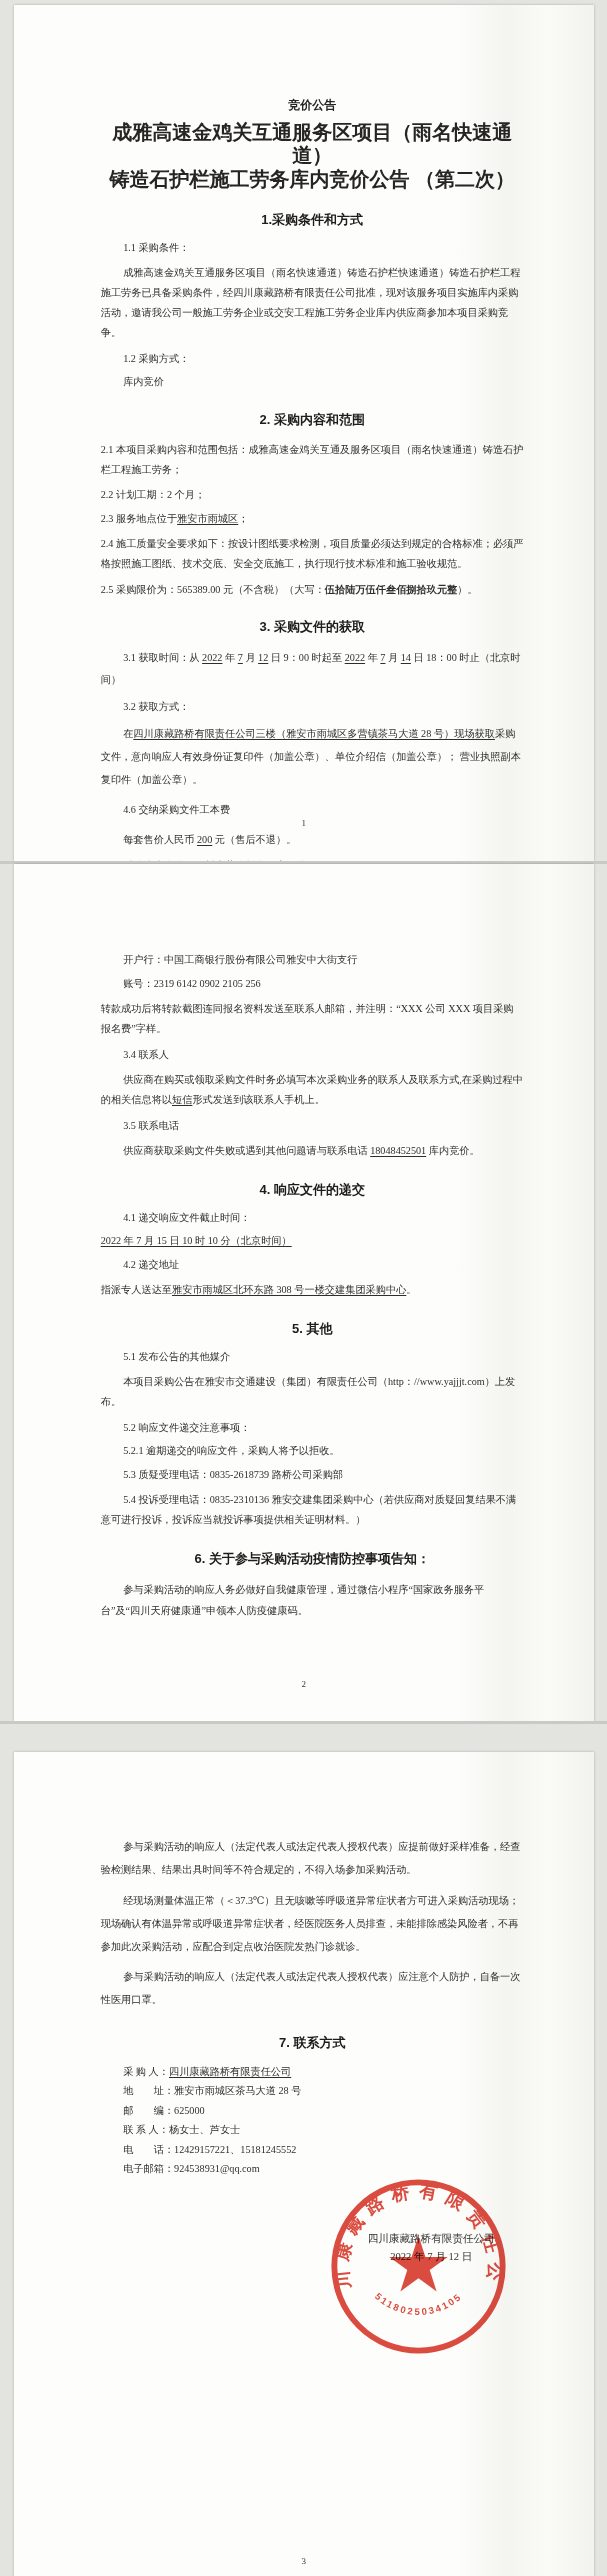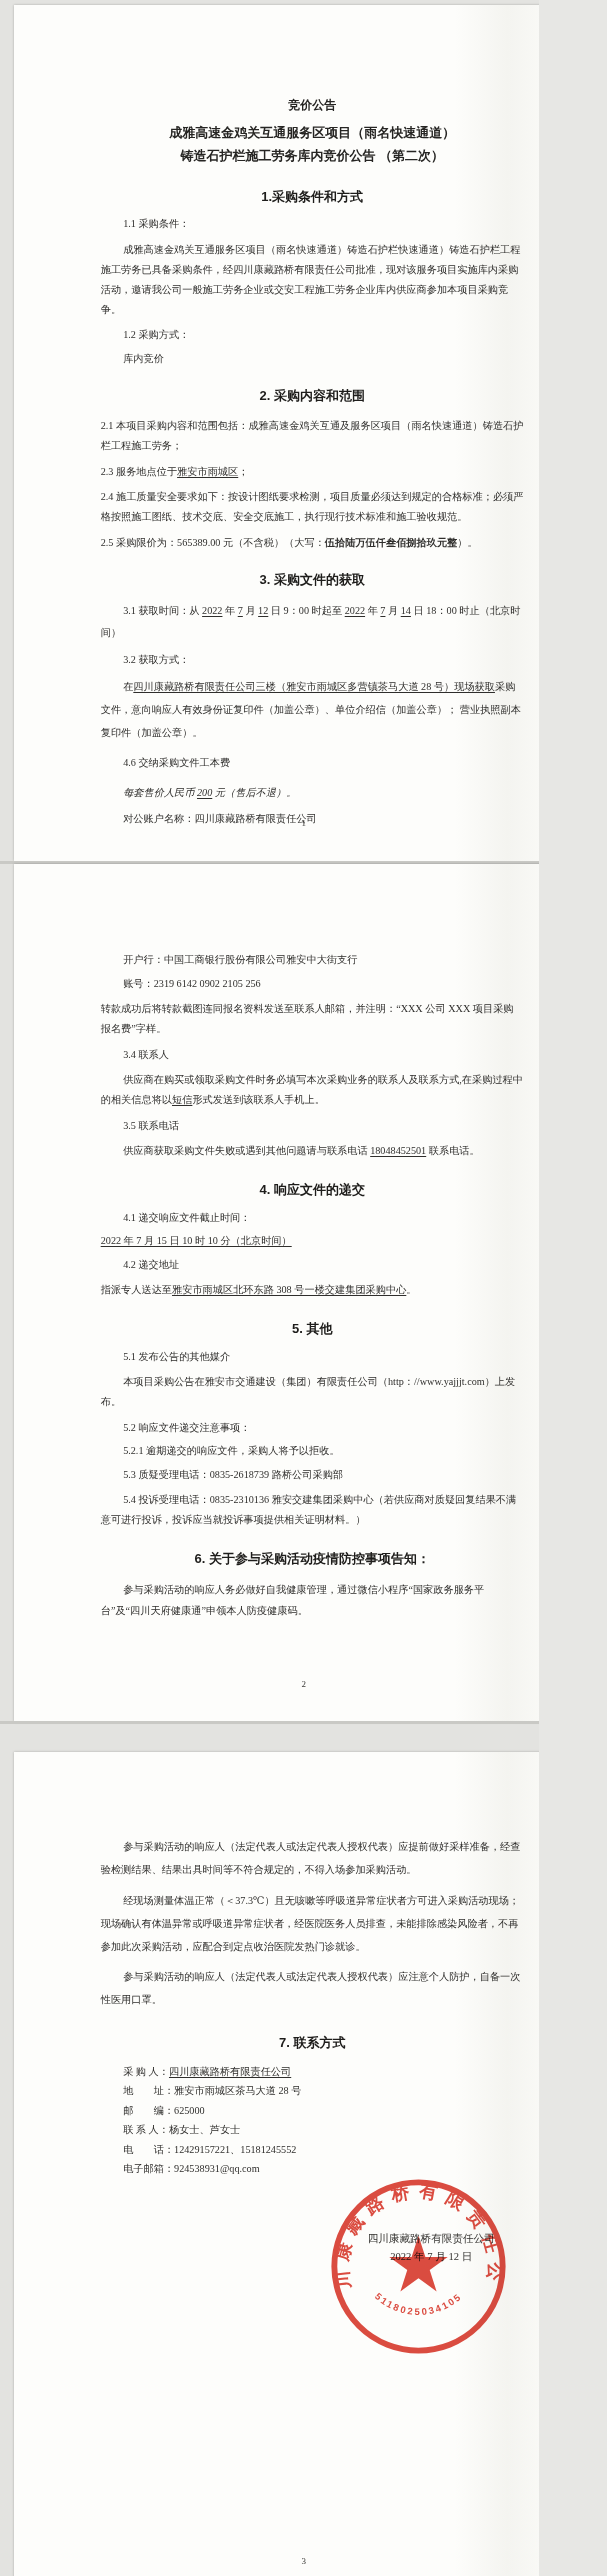--- a/index.html
+++ b/index.html
@@ -1,36 +1,36 @@
 <!DOCTYPE html>
 <html style="font-size:12px"><head>
 <meta charset="utf-8">
 <style>
   html,body{margin:0;padding:0;}
   body{background:#e7e7e4;width:607px;}
-  #canvas{position:relative;width:539px;height:2576px;background:#e3e3e0;overflow:hidden;}
+  #canvas{position:relative;width:607px;height:2576px;background:#e3e3e0;overflow:hidden;}
   .page{
     position:absolute;left:13.7px;width:580px;
     background:linear-gradient(90deg,#fdfdfb 0%,#fdfdfb 76%,#f4f4f0 85%,#fafaf7 92%,#f2f2ee 100%);
     box-shadow:0 0 2.3px rgba(0,0,0,.25);
     color:#2f2e2c;
     font-family:"Liberation Serif","DejaVu Serif",serif;
     font-size:10.2px;
     overflow:hidden;
   }
   .inner{padding:0 70px 0 87px;}
   .line{line-height:16.7px;margin:0 0 6.8px 0;}
   .para{line-height:20px;margin:0 0 7.6px 0;}
   .ind{text-indent:2.2em;}
   .h{font-family:"Liberation Sans","DejaVu Sans",sans-serif;font-weight:bold;
      font-size:13px;line-height:18px;margin:20px 0 10.6px 0;color:#1e1d1b;text-align:center;}
   .title{font-family:"Liberation Sans","DejaVu Sans",sans-serif;font-weight:bold;
      text-align:center;color:#262523;}
   .t1{font-size:12px;line-height:20px;margin:90px 0 6px 0;}
-  .t2{font-size:13px;line-height:23.5px;margin:0;}
+  .t2{font-size:20px;line-height:23.5px;margin:0;}
   .u{text-decoration:underline;text-underline-offset:2.3px;text-decoration-thickness:0.8px;}
   .b{font-weight:bold;}
   .pagenum{position:absolute;bottom:33px;left:0;right:0;text-align:center;
      font-size:9px;color:#3a3936;}
   .contact .line{margin-bottom:1.5px;line-height:18px;}
   .sig{position:absolute;left:296px;top:478px;width:243px;text-align:center;
      line-height:18px;font-size:10.6px;color:#33322f;}
   .stamp{position:absolute;left:314px;top:424px;width:181px;height:181px;
      mix-blend-mode:multiply;opacity:.9;}
   .gap{position:absolute;left:0;width:607px;background:#c9c9c5;height:3px;}
@@ -47,46 +47,47 @@
       <div class="title t2">铸造石护栏施工劳务库内竞价公告 （第二次）</div>
 
       <div class="h">1.采购条件和方式</div>
       <div class="line ind">1.1 采购条件：</div>
       <div class="para ind">成雅高速金鸡关互通服务区项目（雨名快速通道）铸造石护栏快速通道）铸造石护栏工程施工劳务已具备采购条件，经四川康藏路桥有限责任公司批准，现对该服务项目实施库内采购活动，邀请我公司一般施工劳务企业或交安工程施工劳务企业库内供应商参加本项目采购竞争。</div>
       <div class="line ind">1.2 采购方式：</div>
       <div class="line ind">库内竞价</div>
 
       <div class="h">2. 采购内容和范围</div>
       <div class="para">2.1 本项目采购内容和范围包括：成雅高速金鸡关互通及服务区项目（雨名快速通道）铸造石护栏工程施工劳务；</div>
+      <div class="line">2.2 计划工期：2 个月；</div>
       <div class="line"><span class="">2.3 服务地点位于</span><span class="u ">雅安市雨城区</span><span class="">；</span></div>
       <div class="para">2.4 施工质量安全要求如下：按设计图纸要求检测，项目质量必须达到规定的合格标准；必须严格按照施工图纸、技术交底、安全交底施工，执行现行技术标准和施工验收规范。</div>
       <div class="line"><span class="">2.5 采购限价为：565389.00 元（不含税）（大写：</span><span class="b">伍拾陆万伍仟叁佰捌拾玖元整</span><span class="">）。</span></div>
 
       <div class="h">3. 采购文件的获取</div>
       <div class="para ind" style="line-height:22px;"><span class="">3.1 获取时间：从 </span><span class="u ">2022</span><span class=""> 年 </span><span class="u ">7</span><span class=""> 月 </span><span class="u ">12</span><span class=""> 日 9：00 时起至 </span><span class="u ">2022</span><span class=""> 年 </span><span class="u ">7</span><span class=""> 月 </span><span class="u ">14</span><span class=""> 日 18：00 时止（北京时间）</span></div>
       <div class="line ind">3.2 获取方式：</div>
       <div class="para ind" style="line-height:23px;"><span class="">在</span><span class="u ">四川康藏路桥有限责任公司三楼（雅安市雨城区多营镇茶马大道 28 号）现场获取</span><span class="">采购文件，意向响应人有效身份证复印件（加盖公章）、单位介绍信（加盖公章）； 营业执照副本复印件（加盖公章）。</span></div>
       <div class="line ind" style="margin-top:10.6px;">4.6 交纳采购文件工本费</div>
-      <div class="line ind" style="margin-top:13.7px;font-style:italic;"><span class="">每套售价人民币 </span><span class="u ">200</span><span class=""> 元（售后不退）。</span></div>
+      <div class="line ind" style="margin-top:13.7px;"><span class="">每套售价人民币 </span><span class="u ">200</span><span class=""> 元（售后不退）。</span></div>
       <div class="line ind" style="margin-top:9px;">对公账户名称：四川康藏路桥有限责任公司</div>
     </div>
     <div class="pagenum">1</div>
   </div>
 
   <div class="gap" style="top:861px;"></div>
 
   <div class="page" style="top:864px;height:858px;">
     <div class="inner">
       <div class="line ind" style="margin-top:88px;">开户行：中国工商银行股份有限公司雅安中大街支行</div>
       <div class="line ind">账号：2319 6142 0902 2105 256</div>
       <div class="para">转款成功后将转款截图连同报名资料发送至联系人邮箱，并注明：“XXX 公司 XXX 项目采购报名费”字样。</div>
       <div class="line ind">3.4 联系人</div>
       <div class="para ind"><span class="">供应商在购买或领取采购文件时务必填写本次采购业务的联系人及联系方式,在采购过程中的相关信息将以</span><span class="u ">短信</span><span class="">形式发送到该联系人手机上。</span></div>
       <div class="line ind">3.5 联系电话</div>
-      <div class="para ind"><span class="">供应商获取采购文件失败或遇到其他问题请与联系电话 </span><span class="u ">18048452501</span><span class=""> 联系电话。</span></div>
+      <div class="para ind"><span class="">供应商获取采购文件失败或遇到其他问题请与联系电话 </span><span class="u ">18048452501</span><span class=""> 库内竞价。</span></div>
 
       <div class="h">4. 响应文件的递交</div>
       <div class="line ind">4.1 递交响应文件截止时间：</div>
       <div class="line"><span class="u ">2022 年 7 月 15 日 10 时 10 分（北京时间）</span></div>
       <div class="line ind">4.2 递交地址</div>
       <div class="para"><span class="">指派专人送达至</span><span class="u ">雅安市雨城区北环东路 308 号一楼交建集团采购中心</span><span class="">。</span></div>
 
       <div class="h">5. 其他</div>
       <div class="line ind">5.1 发布公告的其他媒介</div>
       <div class="para ind">本项目采购公告在雅安市交通建设（集团）有限责任公司（http：//www.yajjjt.com）上发布。</div>

